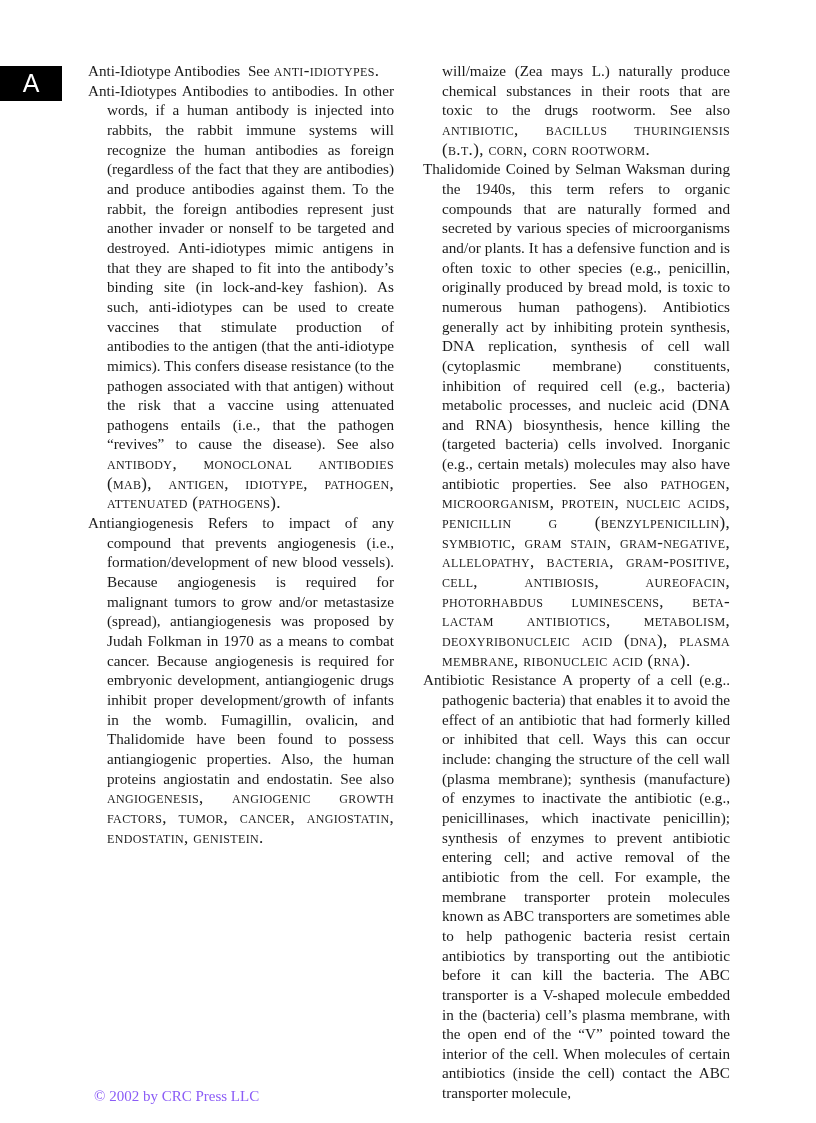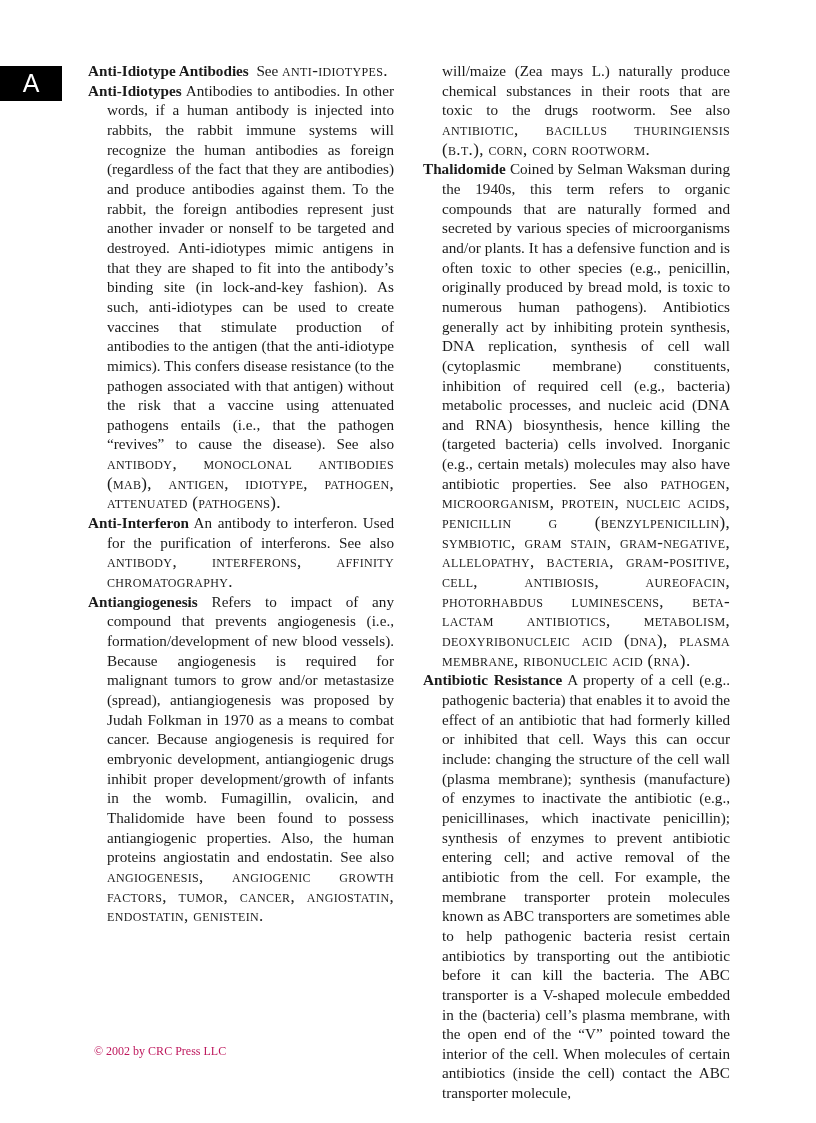--- a/index.html
+++ b/index.html
@@ -13,46 +13,42 @@
     font-size: 25px; line-height: 35px; text-align: center;
   }
   .col { position: absolute; top: 61px; }
   .col.left { left: 88px; width: 306px; }
   .col.right { left: 423px; width: 307px; }
   .entry {
     font-size: 15.2px; line-height: 19.65px; text-align: justify;
     padding-left: 19px; text-indent: -19px; margin: 0;
   }
   .entry.cont { text-indent: 0; }
-  .term { font-weight: bold; }
+  .term { font-weight: normal; }
   .sc { font-variant: small-caps; text-transform: lowercase; font-size: 17px; letter-spacing: 0.02em; }
   .it { }
   .footer {
-    position: absolute; left: 94px; top: 1044px; font-size: 12px; color: #be185d;
+    position: absolute; left: 94px; top: 1088px; font-size: 15px; color: #8b5cf6;
   }
 </style>
 </head>
 <body>
 
 <div class="tab">
   <span>A</span>
 </div>
 
 <div class="col left">
   <p class="entry">
     <span class="term">Anti-Idiotype Antibodies</span>&nbsp;
     <span>See </span><span class="sc">ANTI-IDIOTYPES.</span>
   </p>
   <p class="entry">
     <span class="term">Anti-Idiotypes</span>
     <span>Antibodies to antibodies. In other words, if a human antibody is injected into rabbits, the rabbit immune systems will recognize the human antibodies as foreign (regardless of the fact that they are antibodies) and produce antibodies against them. To the rabbit, the foreign antibodies represent just another invader or nonself to be targeted and destroyed. Anti-idiotypes mimic antigens in that they are shaped to fit into the antibody’s binding site (in lock-and-key fashion). As such, anti-idiotypes can be used to create vaccines that stimulate production of antibodies to the antigen (that the anti-idiotype mimics). This confers disease resistance (to the pathogen associated with that antigen) without the risk that a vaccine using attenuated pathogens entails (i.e., that the pathogen “revives” to cause the disease). See also </span><span class="sc">ANTIBODY, MONOCLONAL ANTIBODIES (MAb), ANTIGEN, IDIOTYPE, PATHOGEN, ATTENUATED (PATHOGENS).</span>
-  </p>
-  <p class="entry">
-    <span class="term">Anti-Interferon</span>
-    <span>An antibody to interferon. Used for the purification of interferons. See also </span><span class="sc">ANTIBODY, INTERFERONS, AFFINITY CHROMATOGRAPHY.</span>
   </p>
   <p class="entry">
     <span class="term">Antiangiogenesis</span>
     <span>Refers to impact of any compound that prevents angiogenesis (i.e., formation/development of new blood vessels). Because angiogenesis is required for malignant tumors to grow and/or metastasize (spread), antiangiogenesis was proposed by Judah Folkman in 1970 as a means to combat cancer. Because angiogenesis is required for embryonic development, antiangiogenic drugs inhibit proper development/growth of infants in the womb. Fumagillin, ovalicin, and Thalidomide have been found to possess antiangiogenic properties. Also, the human proteins angiostatin and endostatin. See also </span><span class="sc">ANGIOGENESIS, ANGIOGENIC GROWTH FACTORS, TUMOR, CANCER, ANGIOSTATIN, ENDOSTATIN, GENISTEIN.</span>
   </p>
 </div>
 
 <div class="col right">
   <p class="entry cont">
     <span>will/maize (</span><span class="it">Zea mays</span><span> L.) naturally produce chemical substances in their roots that are toxic to the drugs rootworm. See also </span><span class="sc">ANTIBIOTIC, </span><span class="sc it">BACILLUS THURINGIENSIS</span><span class="sc"> (</span><span class="sc it">B.t.</span><span class="sc">), CORN, CORN ROOTWORM.</span>

